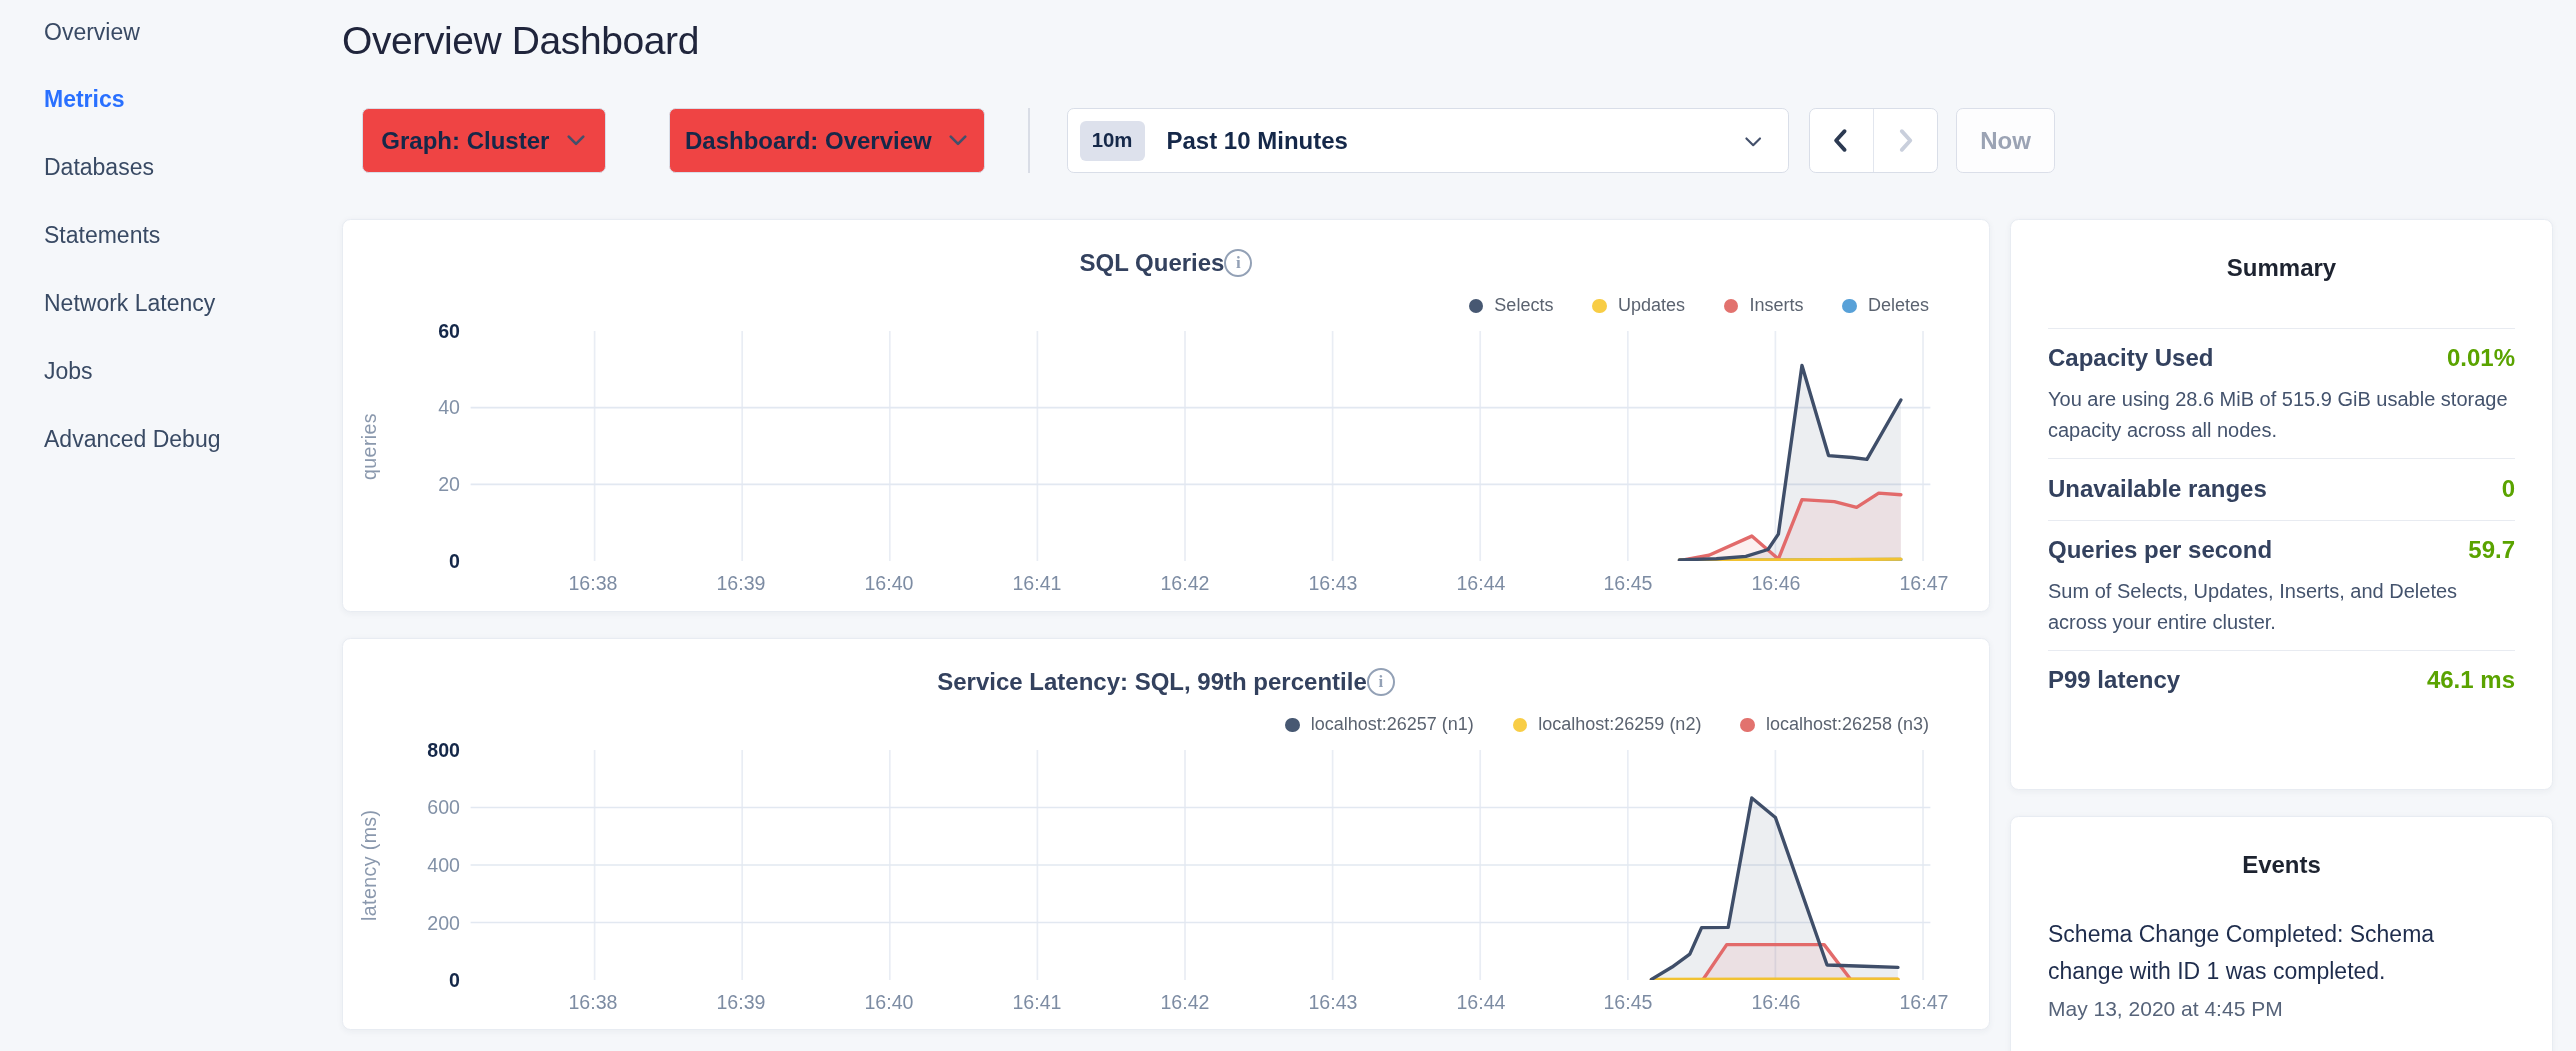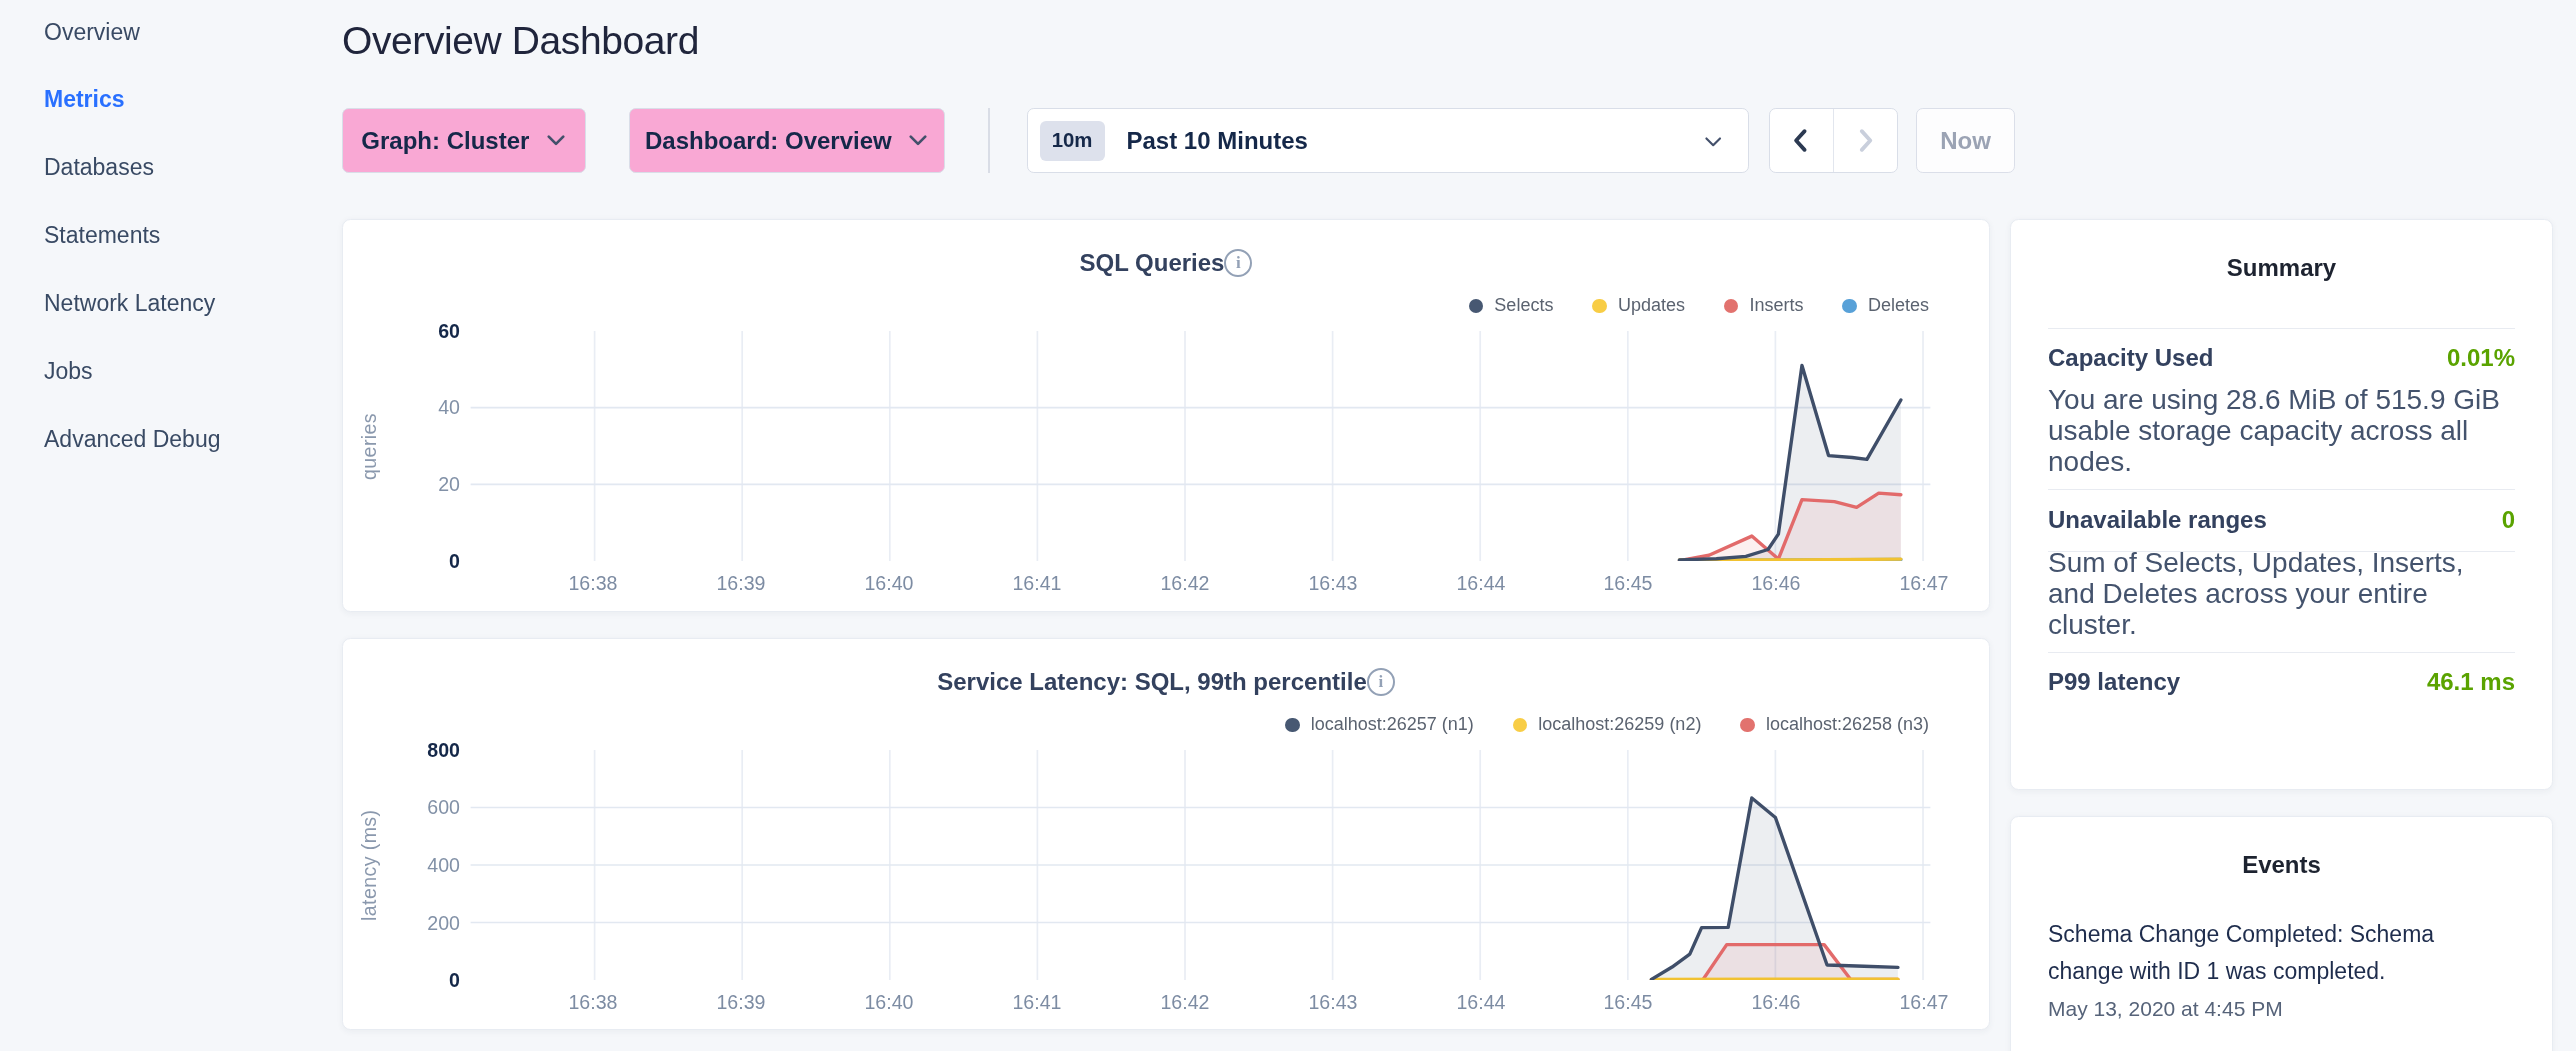--- a/index.html
+++ b/index.html
@@ -16,22 +16,22 @@
     position:absolute; left:44px; height:29px; line-height:29px;
     font-size:23px; font-weight:500; color:#394a64; cursor:pointer; white-space:nowrap;
   }
   .side-item.active { color:#2970ff; font-weight:600; }
   
   .main { position:absolute; left:342px; top:0; width:1680px; height:1051px; }
   .page-title { position:absolute; left:0; top:18.7px; font-size:39px; font-weight:500; color:#20253c; letter-spacing:-0.4px; }
   
   .toolbar { position:absolute; left:0; top:108px; height:65px; display:flex; align-items:center; }
   .dropdown {
-    height:65px; background:#f9a8d4; border:1.7px solid #d9dee8; border-radius:6.8px;
-    display:flex; align-items:center; justify-content:center; gap:15.3px; cursor:pointer;
+    height:65px; background:#ef4444; border:1.7px solid #d9dee8; border-radius:6.8px;
+    display:flex; align-items:center; justify-content:center; gap:15.3px; cursor:pointer;margin-left:20px;
   }
   .dd-graph { width:244px; margin-right:43px; }
   .dd-dash  { width:316px; margin-right:43px; }
   .dd-text { font-size:24px; font-weight:700; color:#152849; }
   .tb-divider { width:1.7px; height:65px; background:#d9dde6; margin-right:37px; }
   .time-picker {
     width:722px; height:65px; background:#fff; border:1.7px solid #d9dee8; border-radius:6.8px;
     display:flex; align-items:center; padding:0 25.5px 0 12px; cursor:pointer; margin-right:20.4px; position:relative;
   }
   .time-badge {
@@ -98,21 +98,21 @@
   .panel + .panel { margin-top:26px; }
   .summary-panel { height:571px; }
   .events-panel { height:357px; }
   .panel-title { text-align:center; font-size:24px; font-weight:700; color:#1d2330; margin-top:10.2px; }
   .sum-rows { margin-top:46px; }
   .sum-row { display:flex; align-items:baseline; padding:15.3px 0 17px 0; }
   .sum-row .spacer { flex:1; }
   .sum-label { font-size:24px; font-weight:700; color:#33415e; white-space:nowrap; }
   .sum-link { font-size:24px; font-weight:600; color:#2f6ff2; margin-left:17px; cursor:pointer; white-space:nowrap; }
   .sum-value { font-size:24px; font-weight:700; color:#5aa300; white-space:nowrap; }
-  .sum-desc { font-size:28px; line-height:31px; color:#44536d; margin:-5.1px 0 12px 0; max-width:476px; }
+  .sum-desc { font-size:20px; line-height:31px; color:#44536d; margin:-5.1px 0 12px 0; max-width:476px; }
   .sum-divider { height:0; border-top:1.7px solid #e8ebf1; }
   .event-item { margin-top:37px; }
   .event-msg { font-size:23px; line-height:37px; color:#1f2d4d; max-width:408px; }
   .event-time { font-size:21px; color:#566379; margin-top:6.8px; }
   .chev { stroke:#43506b; fill:none; stroke-width:3; stroke-linecap:round; stroke-linejoin:round; }
 </style>
 </head>
 <body>
 
 <nav class="sidebar">
@@ -308,20 +308,25 @@
         <span class="sum-value">0.01%</span>
       </div>
       <div class="sum-desc">You are using 28.6 MiB of 515.9 GiB usable storage capacity across all nodes.</div>
       <div class="sum-divider"></div>
       <div class="sum-row">
         <span class="sum-label">Unavailable ranges</span>
         <span class="spacer"></span>
         <span class="sum-value">0</span>
       </div>
       <div class="sum-divider"></div>
+      <div class="sum-row">
+        <span class="sum-label">Queries per second</span>
+        <span class="spacer"></span>
+        <span class="sum-value">59.7</span>
+      </div>
       <div class="sum-desc">Sum of Selects, Updates, Inserts, and Deletes across your entire cluster.</div>
       <div class="sum-divider"></div>
       <div class="sum-row">
         <span class="sum-label">P99 latency</span>
         <span class="spacer"></span>
         <span class="sum-value">46.1 ms</span>
       </div>
     </div>
   </section>
 

